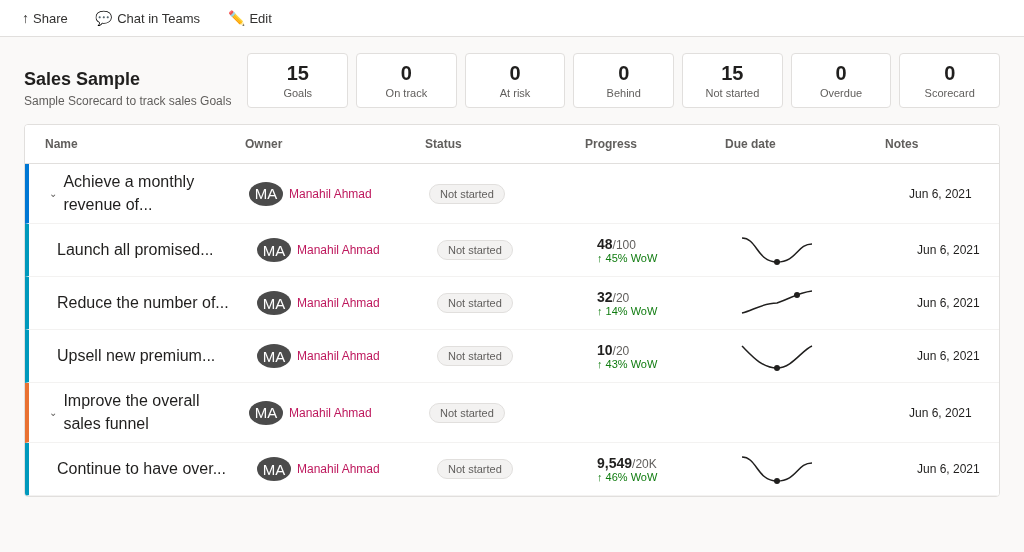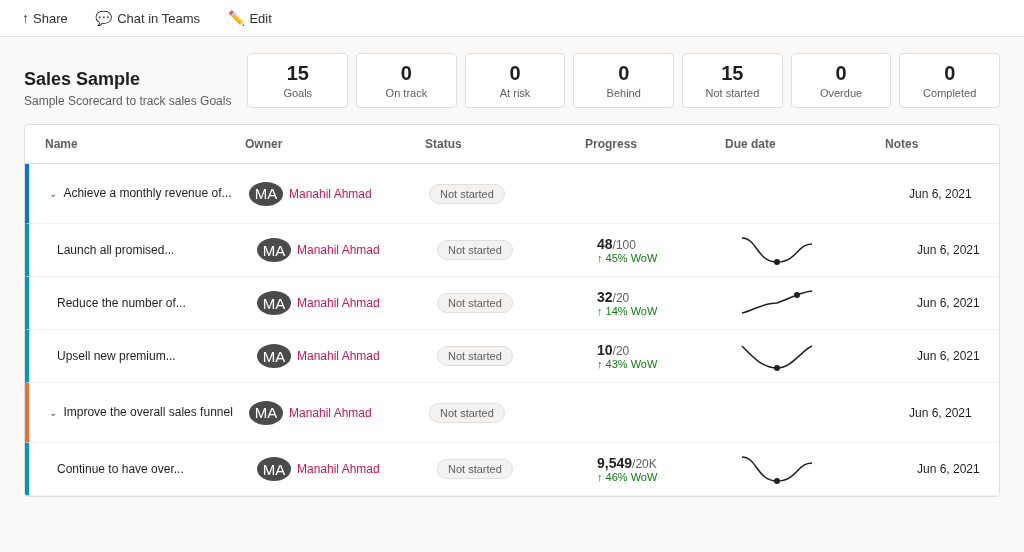--- a/index.html
+++ b/index.html
@@ -128,21 +128,21 @@
       display: flex;
       align-items: center;
       gap: 6px;
     }
     .chevron {
       font-size: 10px;
       color: #605e5c;
       cursor: pointer;
     }
     .name-text {
-      font-size: 12px;
+      font-size: 16px;
       color: #201f1e;
       line-height: 1.4;
     }
 
     .owner-cell {
       display: flex;
       align-items: center;
       gap: 6px;
     }
     .avatar {
@@ -255,21 +255,21 @@
         <div class="stat-card">
       <span class="stat-number">15</span>
       <span class="stat-label">Not started</span>
     </div>
         <div class="stat-card">
       <span class="stat-number">0</span>
       <span class="stat-label">Overdue</span>
     </div>
         <div class="stat-card">
       <span class="stat-number">0</span>
-      <span class="stat-label">Completed</span>
+      <span class="stat-label">Scorecard</span>
     </div>
       </div>
   </div>
 
   <div class="table-container">
     <div class="table-header" id="table-header-row">
     <div class="table-header-cell">Name</div>
         <div class="table-header-cell">Owner</div>
         <div class="table-header-cell">Status</div>
         <div class="table-header-cell">Progress</div>

